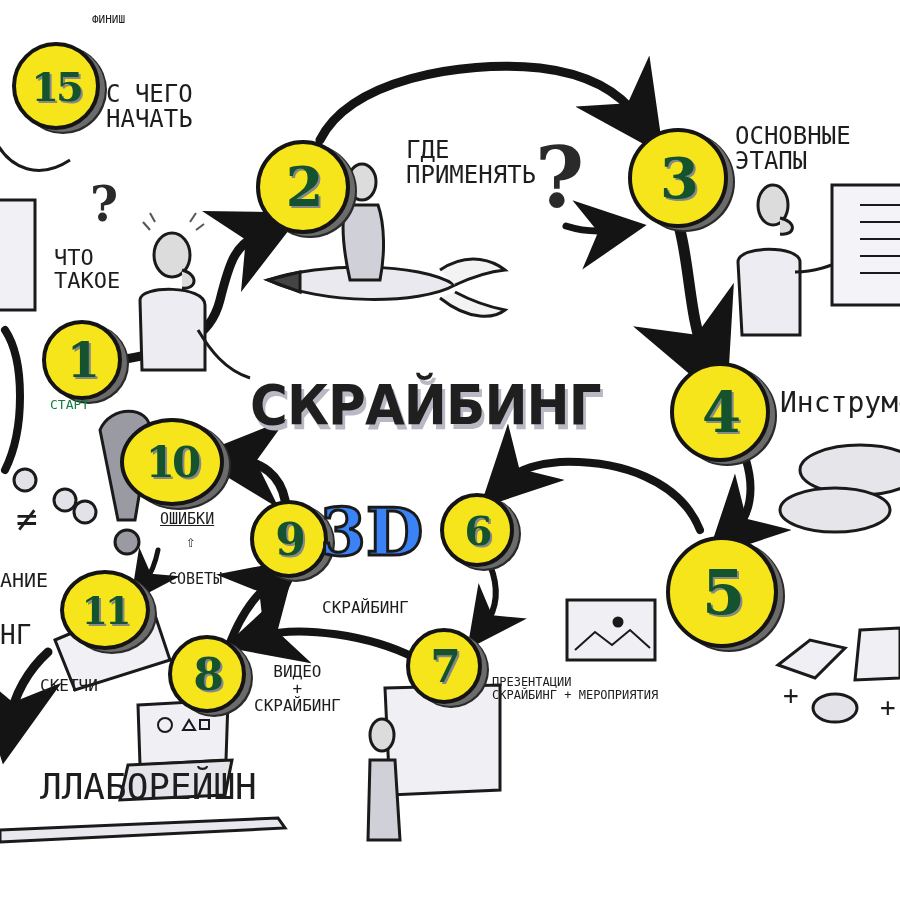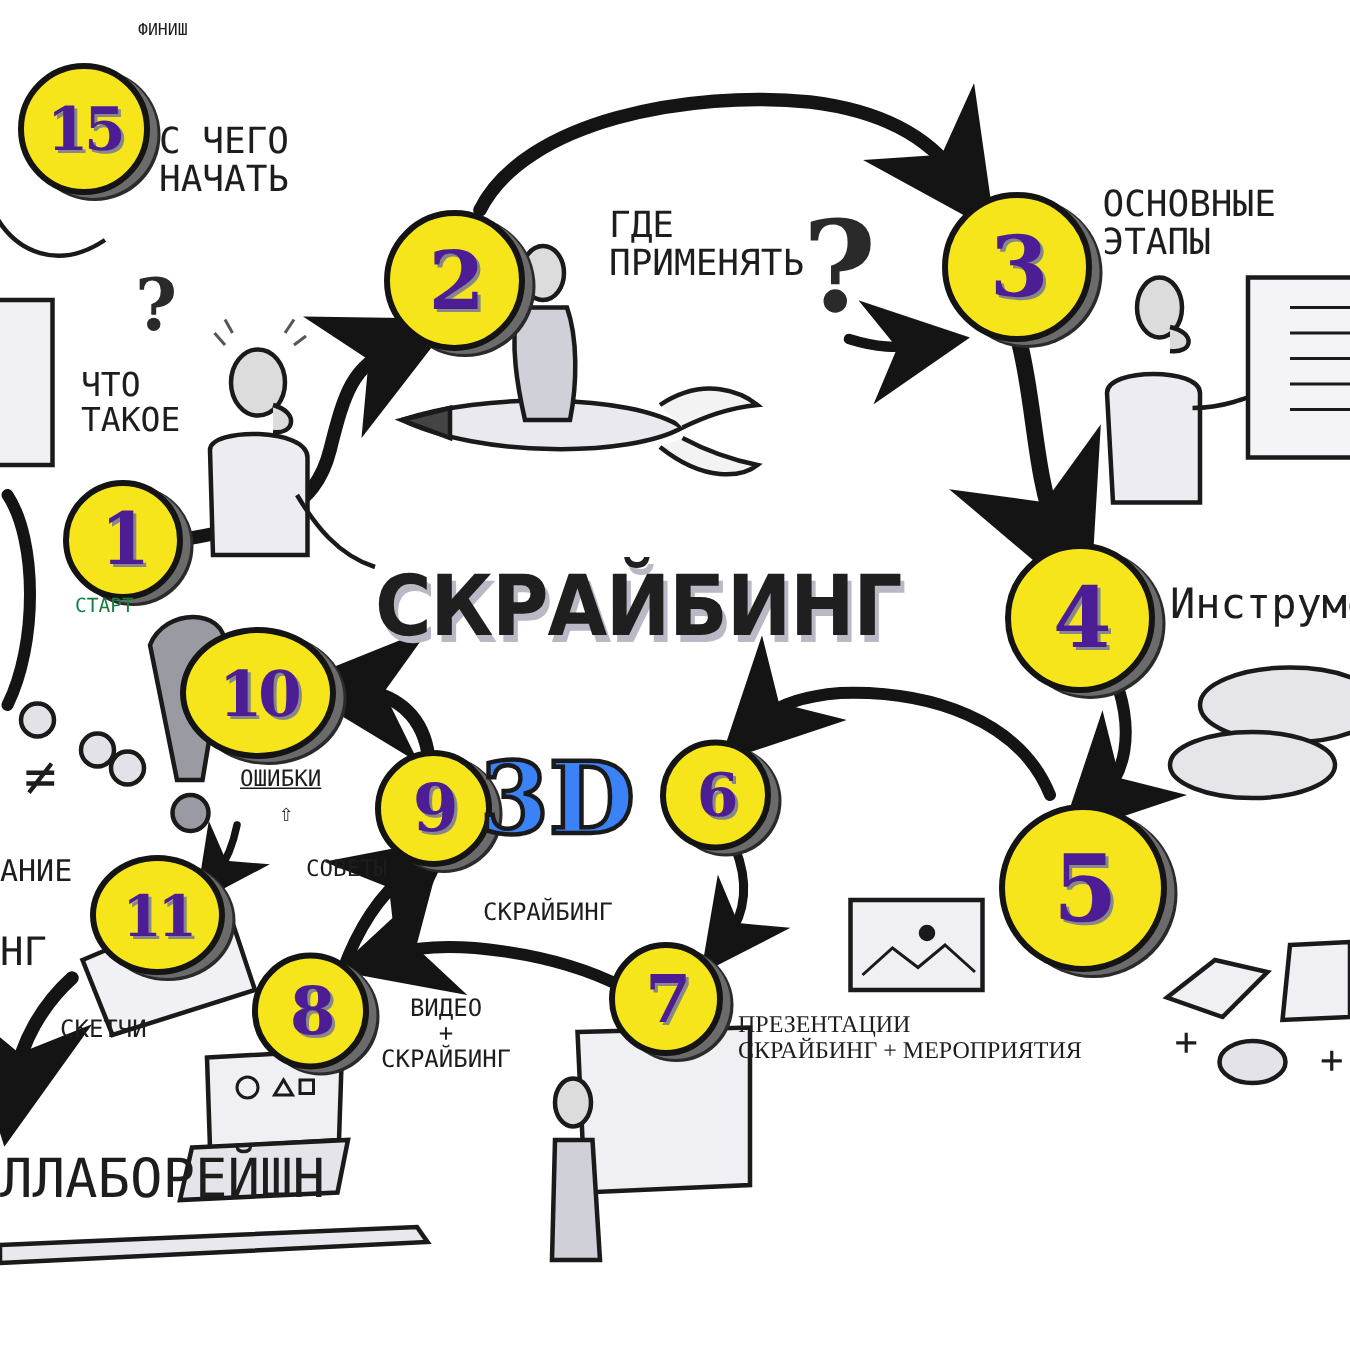--- a/index.html
+++ b/index.html
@@ -10,21 +10,21 @@
       color: #1a1a1a;
     }
     .stage { position: absolute; left: 0; top: 0; width: 900px; height: 900px; }
     svg.flow { position: absolute; left: 0; top: 0; width: 900px; height: 900px; }
     .coin {
       position: absolute; border-radius: 50%;
       background: #f6e51b;
       border: 4px solid #141414;
       box-shadow: 6px 3px 0 -1px #6b6b6b, 7px 4px 0 0 #2a2a2a;
       display: flex; align-items: center; justify-content: center;
-      font-family: "DejaVu Serif", serif; font-weight: bold; color: #4c1d95;
+      font-family: "DejaVu Serif", serif; font-weight: bold; color: #14532d;
       letter-spacing: -3px;
       text-shadow: 2px 2px 0 #888;
     }
     .lbl {
       position: absolute; white-space: pre; line-height: 1.05;
       font-family: "DejaVu Sans Mono", monospace;
       color: #1d1d1d; text-transform: uppercase;
     }
     .lbl.cap { text-transform: none; }
     .title {
@@ -198,35 +198,35 @@
   <div class="qm" style="left:535px;top:128px;font-size:84px;">?</div>
   <div class="qm" style="left:90px;top:176px;font-size:48px;">?</div>
 
   <div class="lbl" style="left:735px;top:124px;font-size:24px;">Основные
 этапы</div>
 
   <div class="lbl cap" style="left:780px;top:388px;font-size:28px;">Инструме</div>
 
 
 
-  <div class="lbl" style="left:492px;top:676px;font-size:16px;font-family:Liberation Serif, serif;">Презентации
+  <div class="lbl" style="left:492px;top:676px;font-size:12px;">Презентации
 скрайбинг + мероприятия</div>
   <div class="lbl" style="left:783px;top:682px;font-size:26px;">+</div>
   <div class="lbl" style="left:880px;top:694px;font-size:26px;">+</div>
 
   <div class="lbl" style="left:254px;top:664px;font-size:16px;text-align:center;">Видео
 +
 скрайбинг</div>
 
   <div class="lbl" style="left:320px;top:498px;font-size:66px;font-family:'DejaVu Serif',serif;font-weight:bold;color:#3b82f6;-webkit-text-stroke:3px #1a1a1a;">3D</div>
   <div class="lbl" style="left:322px;top:600px;font-size:16px;">СКРАЙБИНГ</div>
 
   <div class="lbl" style="left:160px;top:512px;font-size:15px;text-decoration:underline;">Ошибки</div>
   <div class="lbl" style="left:186px;top:534px;font-size:16px;">⇧</div>
-  <div class="lbl" style="left:168px;top:572px;font-size:15px;margin-left:36px;">советы</div>
+  <div class="lbl" style="left:168px;top:572px;font-size:15px;">советы</div>
 
   <div class="lbl" style="left:40px;top:678px;font-size:16px;">скетчи</div>
 
   <div class="lbl" style="left:16px;top:500px;font-size:36px;">≠</div>
   <div class="lbl" style="left:0px;top:570px;font-size:20px;">ание</div>
   <div class="lbl" style="left:0px;top:622px;font-size:26px;">нг</div>
-  <div class="lbl" style="left:0px;top:768px;font-size:36px;">ллаборейшн</div>
+  <div class="lbl" style="left:0px;top:768px;font-size:36px;padding-left:40px;">ллаборейшн</div>
 </div>
 
 </body></html>

